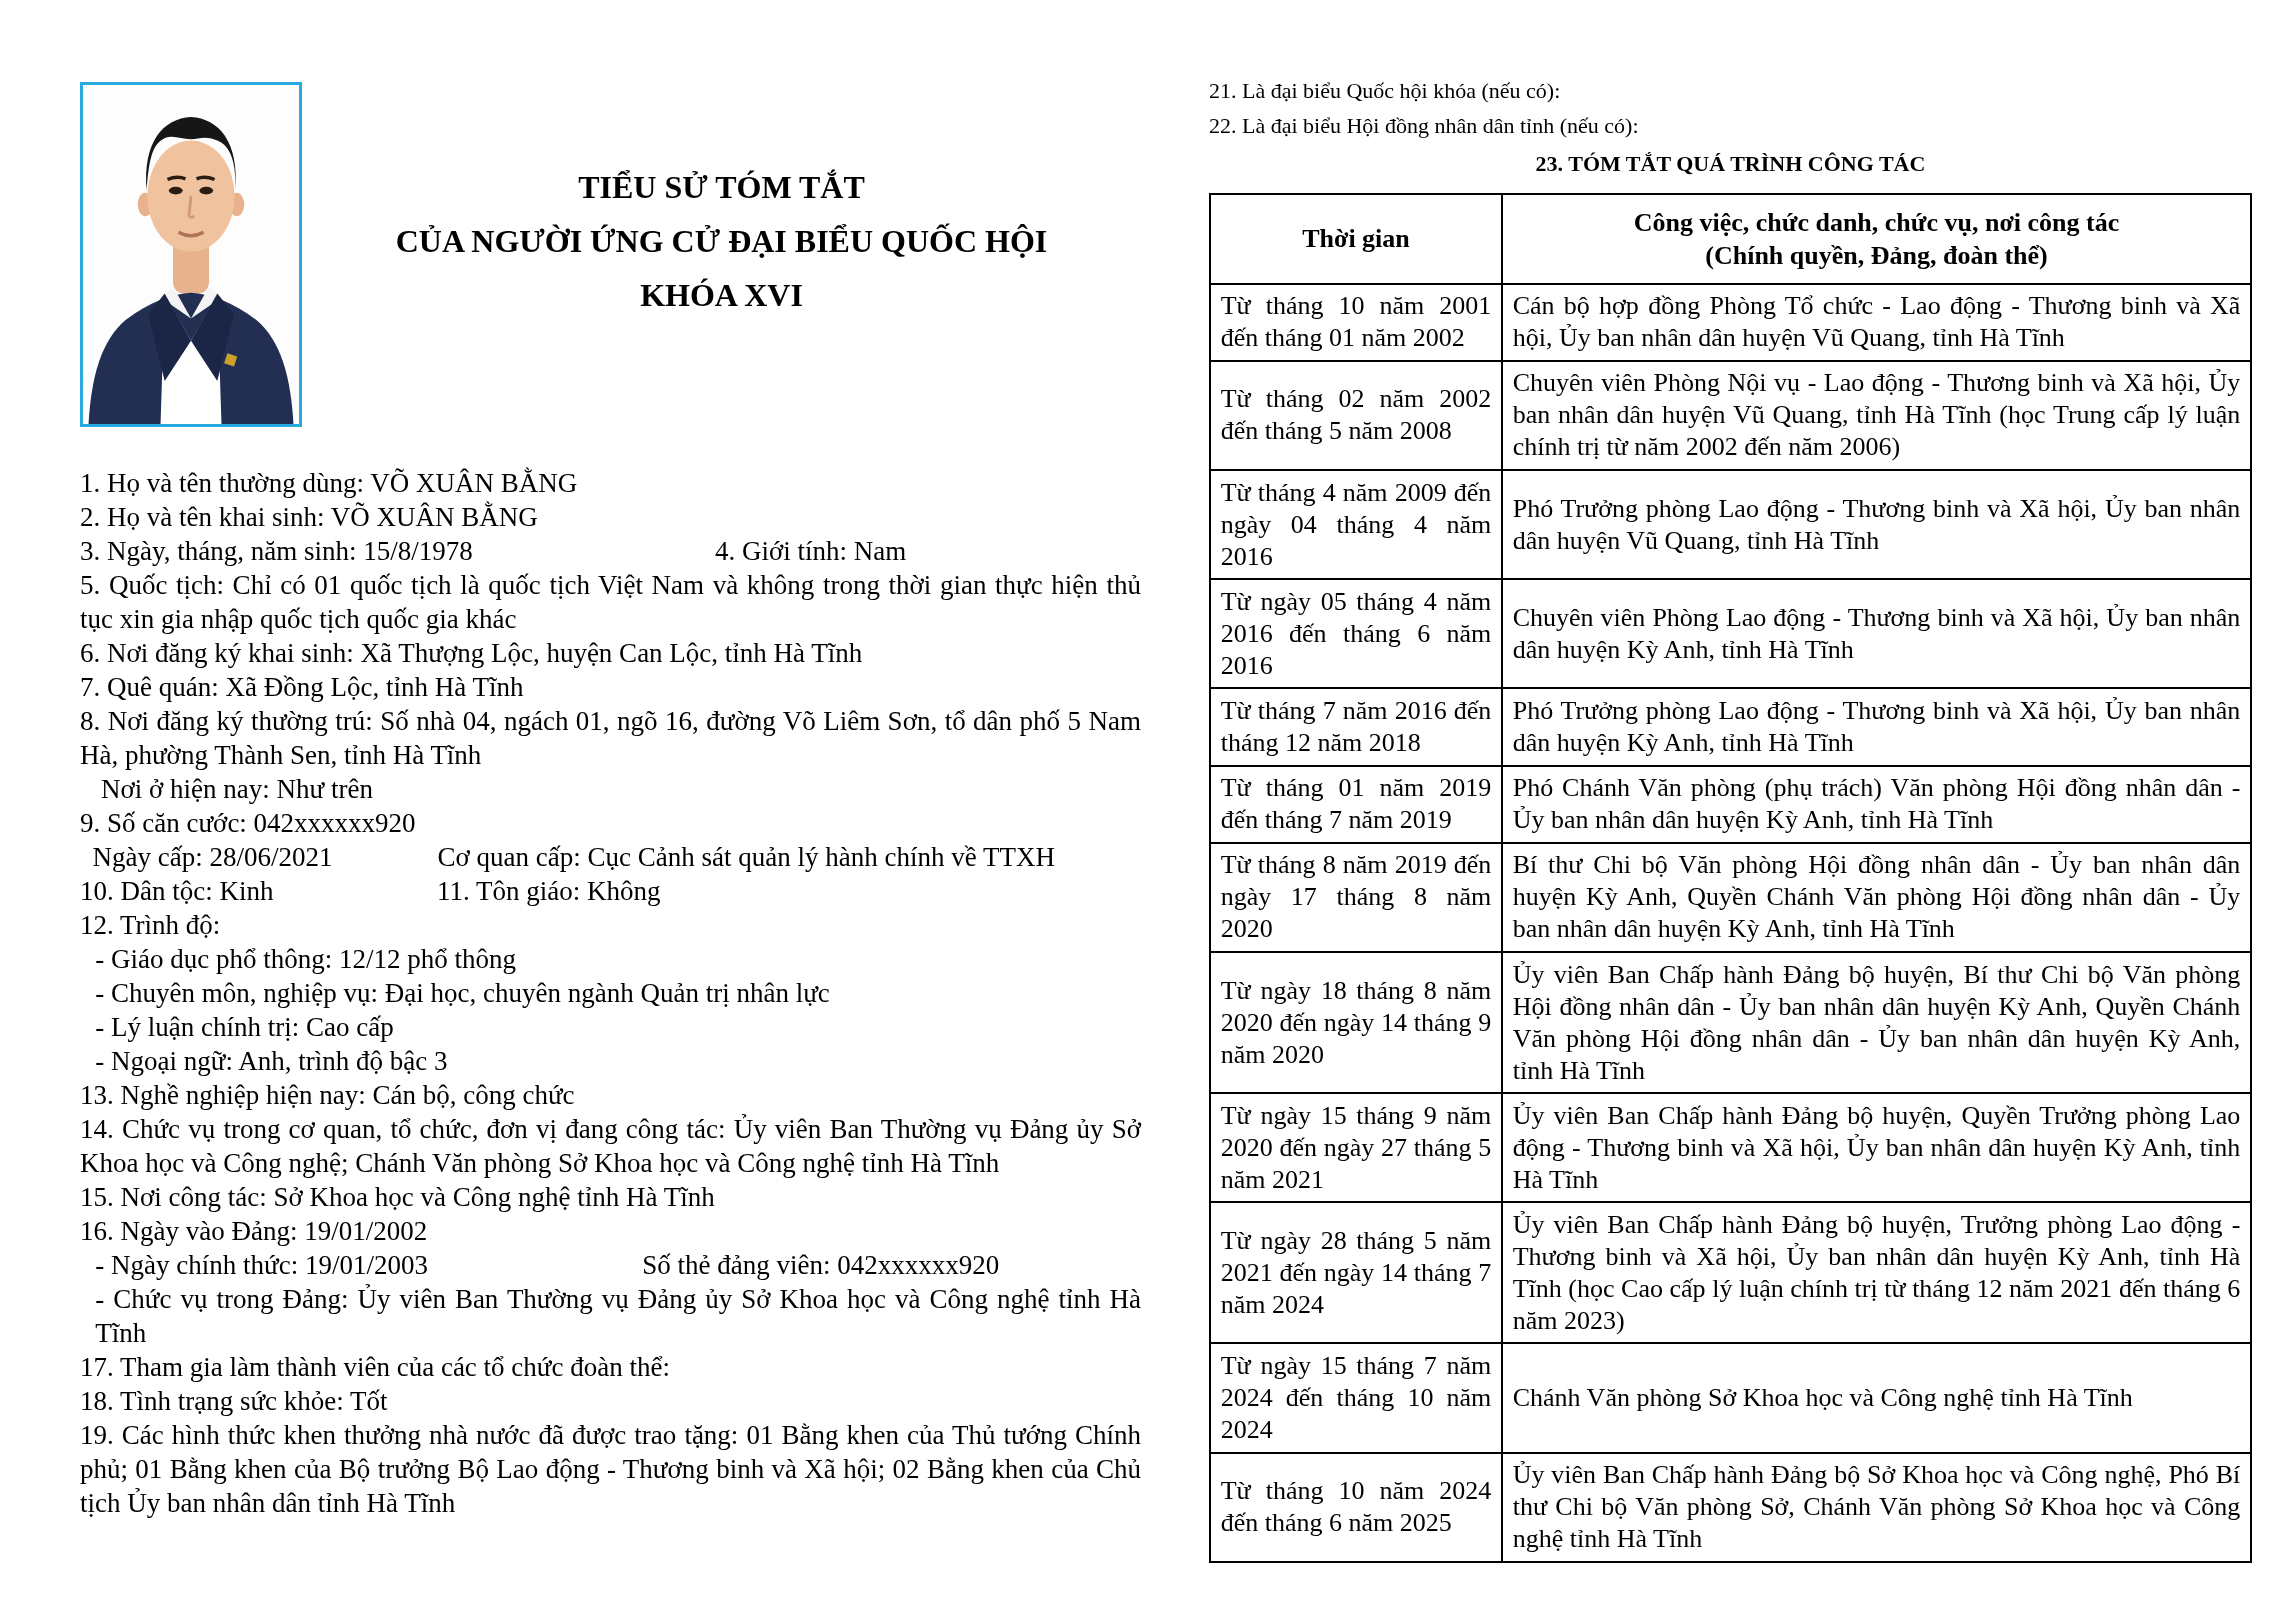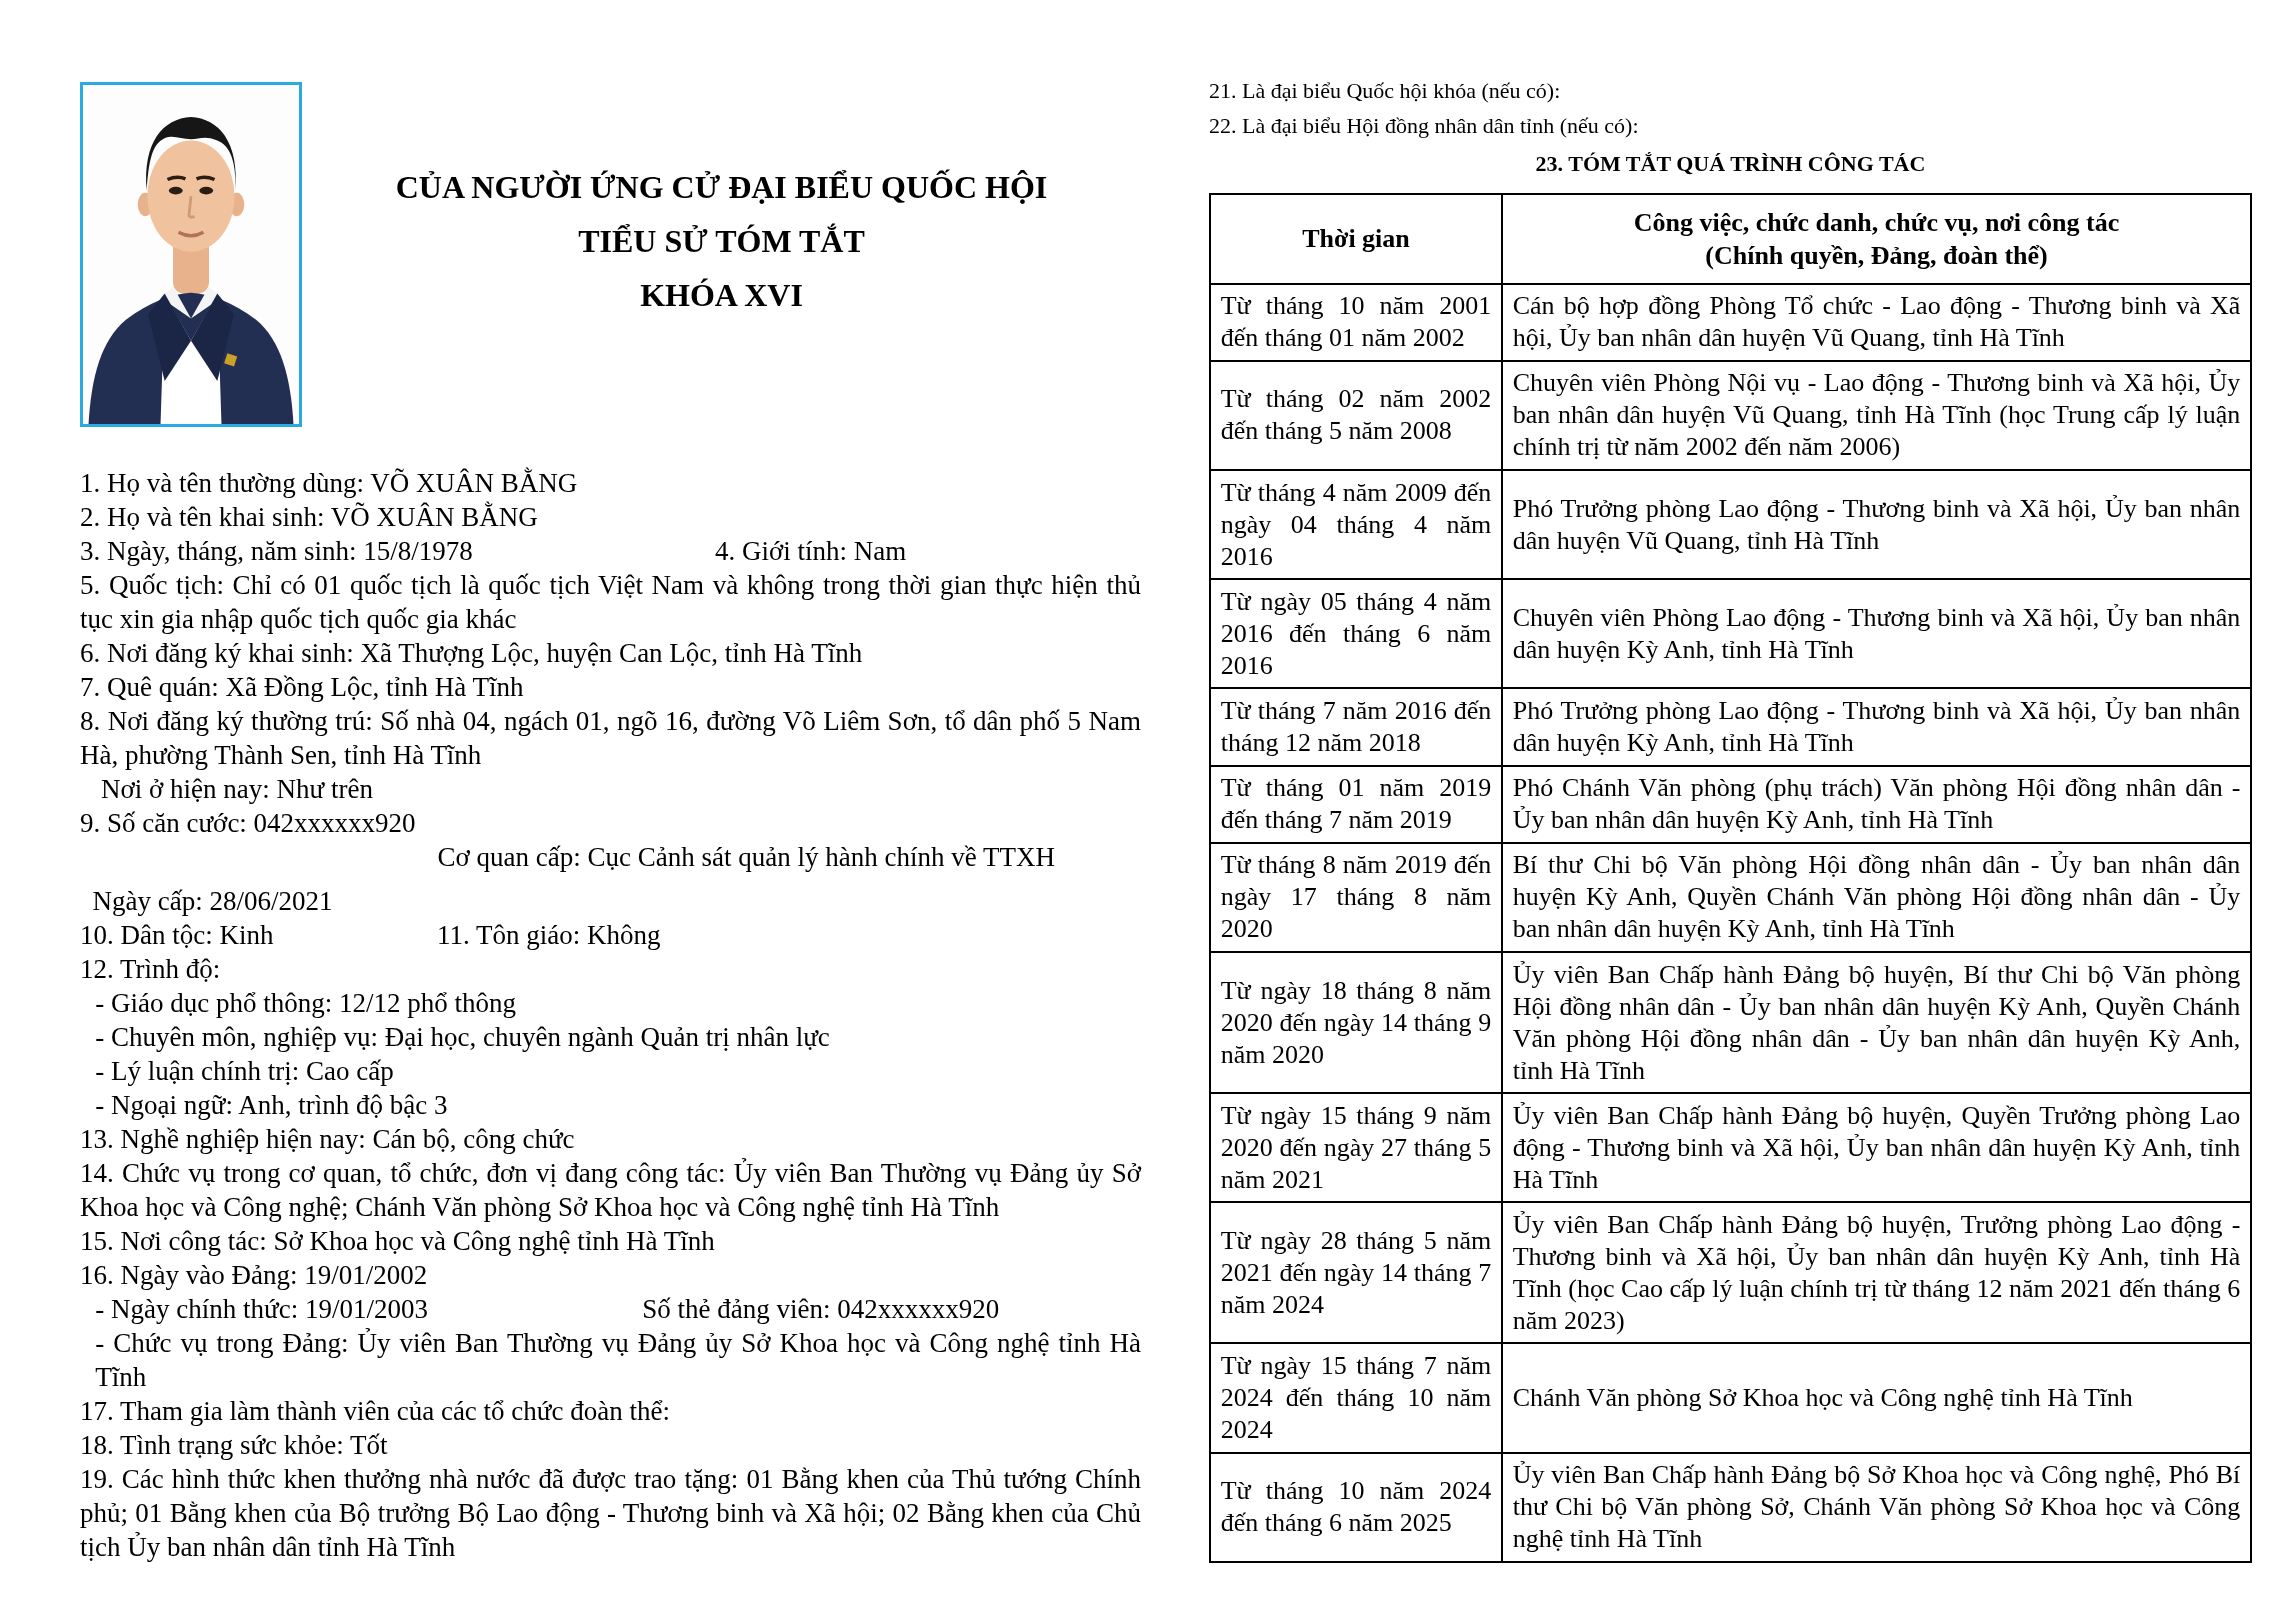--- a/index.html
+++ b/index.html
@@ -10,21 +10,21 @@
   .header-row{display:flex;align-items:flex-start;}
   .photo-frame{flex:0 0 auto;width:222px;height:345px;border:3.5px solid #29abe2;
                box-sizing:border-box;background:#fdfdfd;overflow:hidden;}
   .photo-frame svg{display:block;width:100%;height:100%;}
   .title-block{flex:1;text-align:center;padding-top:78px;font-weight:bold;
                font-size:32px;line-height:54px;}
   .items{margin-top:39px;font-size:27px;line-height:34px;text-align:justify;}
   .items p{margin:0;}
   .cols{display:flex;text-align:left;}
   .c1-915{flex:0 0 635px;}
-  .c1-497{flex:0 0 345px;margin-top:44px;}
+  .c1-497{flex:0 0 345px;}
   .c1-515{flex:0 0 357px;}
   .c1-788{flex:0 0 547px;}
   .ind18{padding-left:12.5px;}
   .ind22{padding-left:15.3px;}
   .ind30{padding-left:21px;}
   .b{font-weight:normal;}
   
   .col-right{position:absolute;left:1209px;top:73px;width:1043px;}
   .col-right p.plain{margin:0;font-size:22px;line-height:35px;}
   .sec-title{text-align:center;font-weight:bold;font-size:22px;margin:8.3px 0 15.3px 0;}
@@ -72,22 +72,22 @@
 
           <ellipse cx="134" cy="152" rx="10" ry="5.5" fill="#2a1d14"></ellipse>
           <ellipse cx="178" cy="152" rx="10" ry="5.5" fill="#2a1d14"></ellipse>
 
           <path d="M156 160 L153 188 Q 156 192 161 189" stroke="#d09b72" stroke-width="4" fill="none"></path>
 
           <path d="M138 212 Q 156 222 174 212" stroke="#b07259" stroke-width="5" fill="none"></path>
         </svg>
       </div>
       <div class="title-block">
+        <div>TIỂU SỬ TÓM TẮT</div>
         <div>CỦA NGƯỜI ỨNG CỬ ĐẠI BIỂU QUỐC HỘI</div>
-        <div>TIỂU SỬ TÓM TẮT</div>
         <div>KHÓA XVI</div>
       </div>
     </div>
 
     <div class="items">
       <p><span>1. Họ và tên thường dùng:</span> <span class="b">VÕ XUÂN BẰNG</span></p>
       <p><span>2. Họ và tên khai sinh:</span> <span class="b">VÕ XUÂN BẰNG</span></p>
       <p class="cols">
         <span class="c1-915">3. Ngày, tháng, năm sinh: 15/8/1978</span>
         <span>4. Giới tính: Nam</span>

